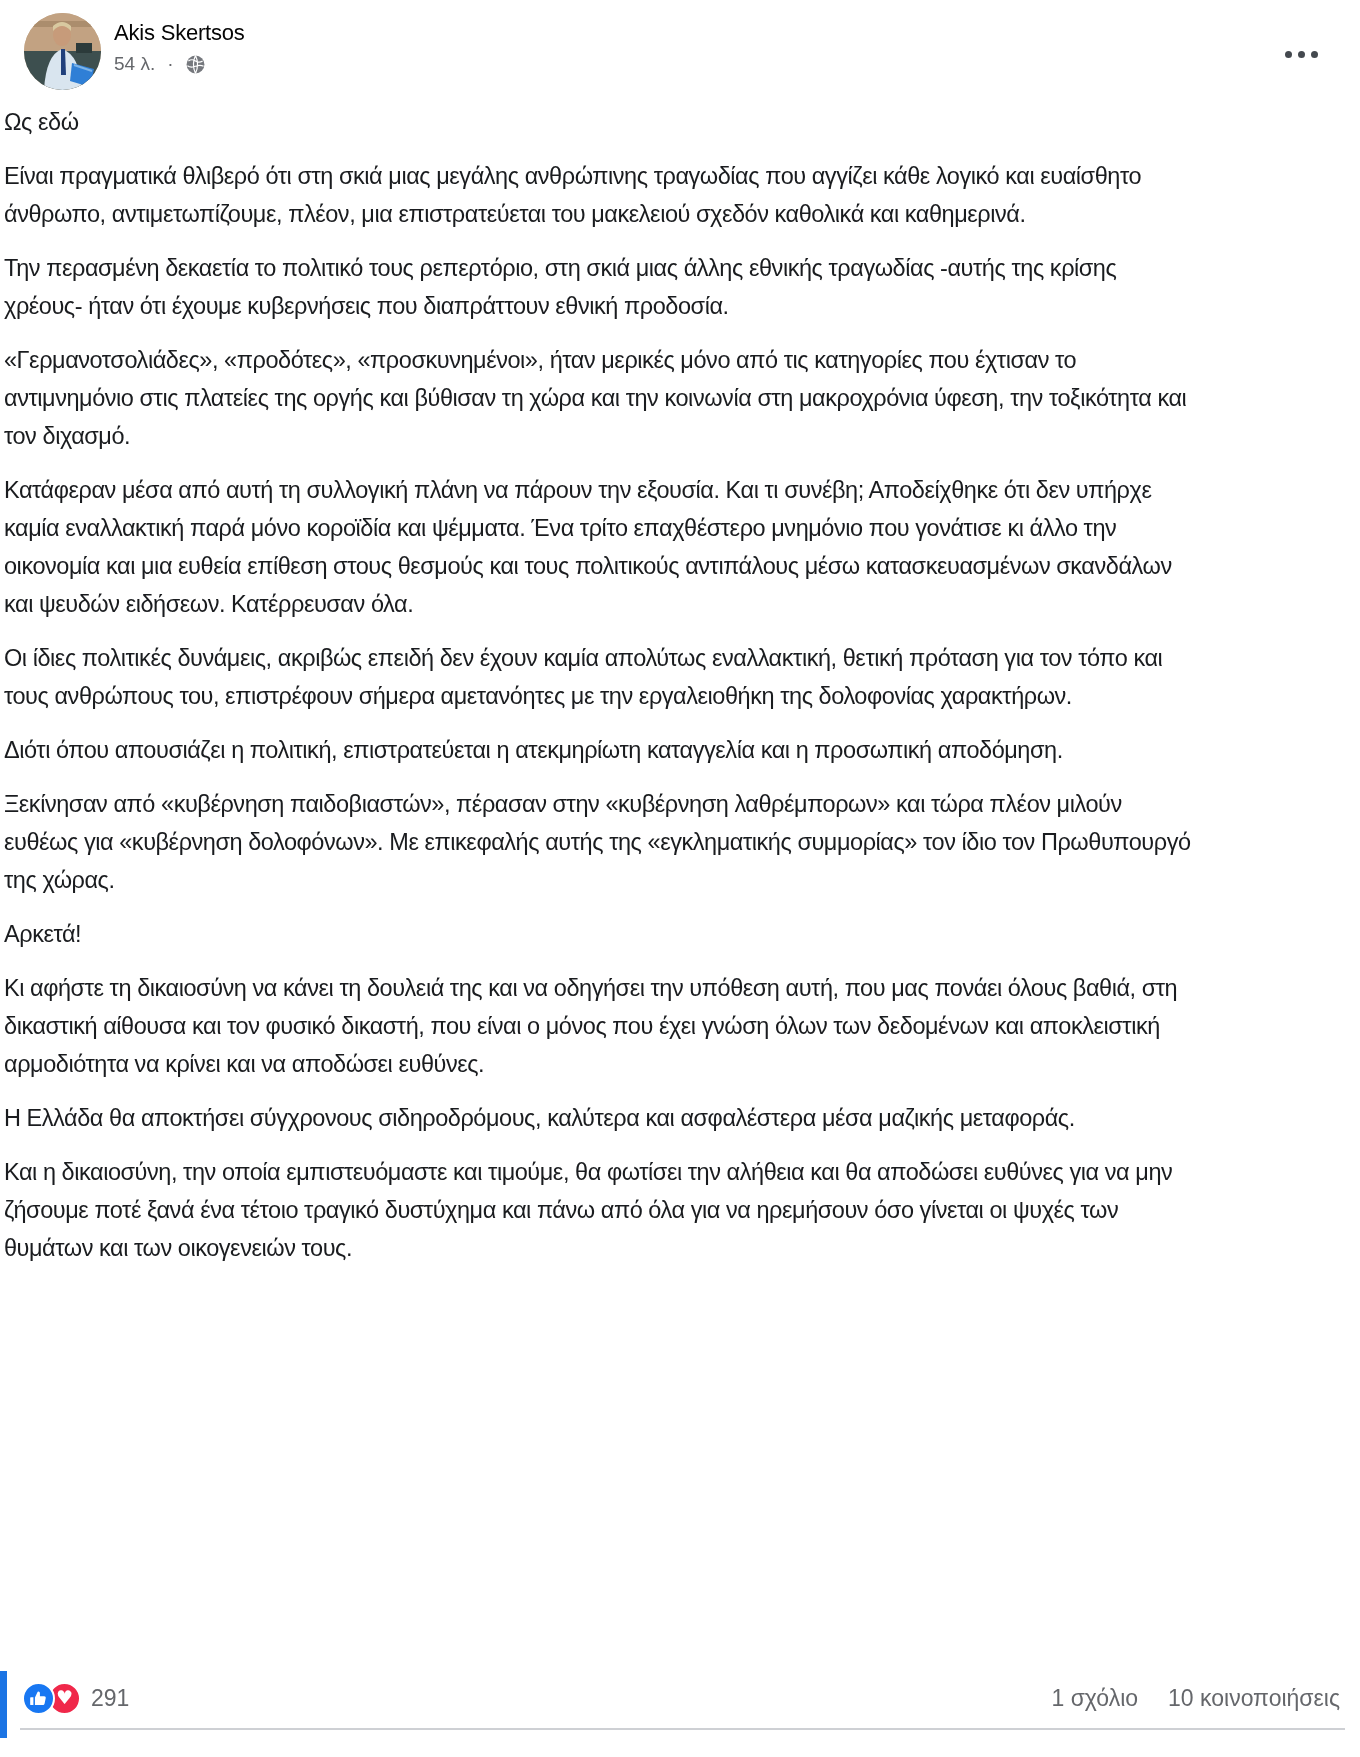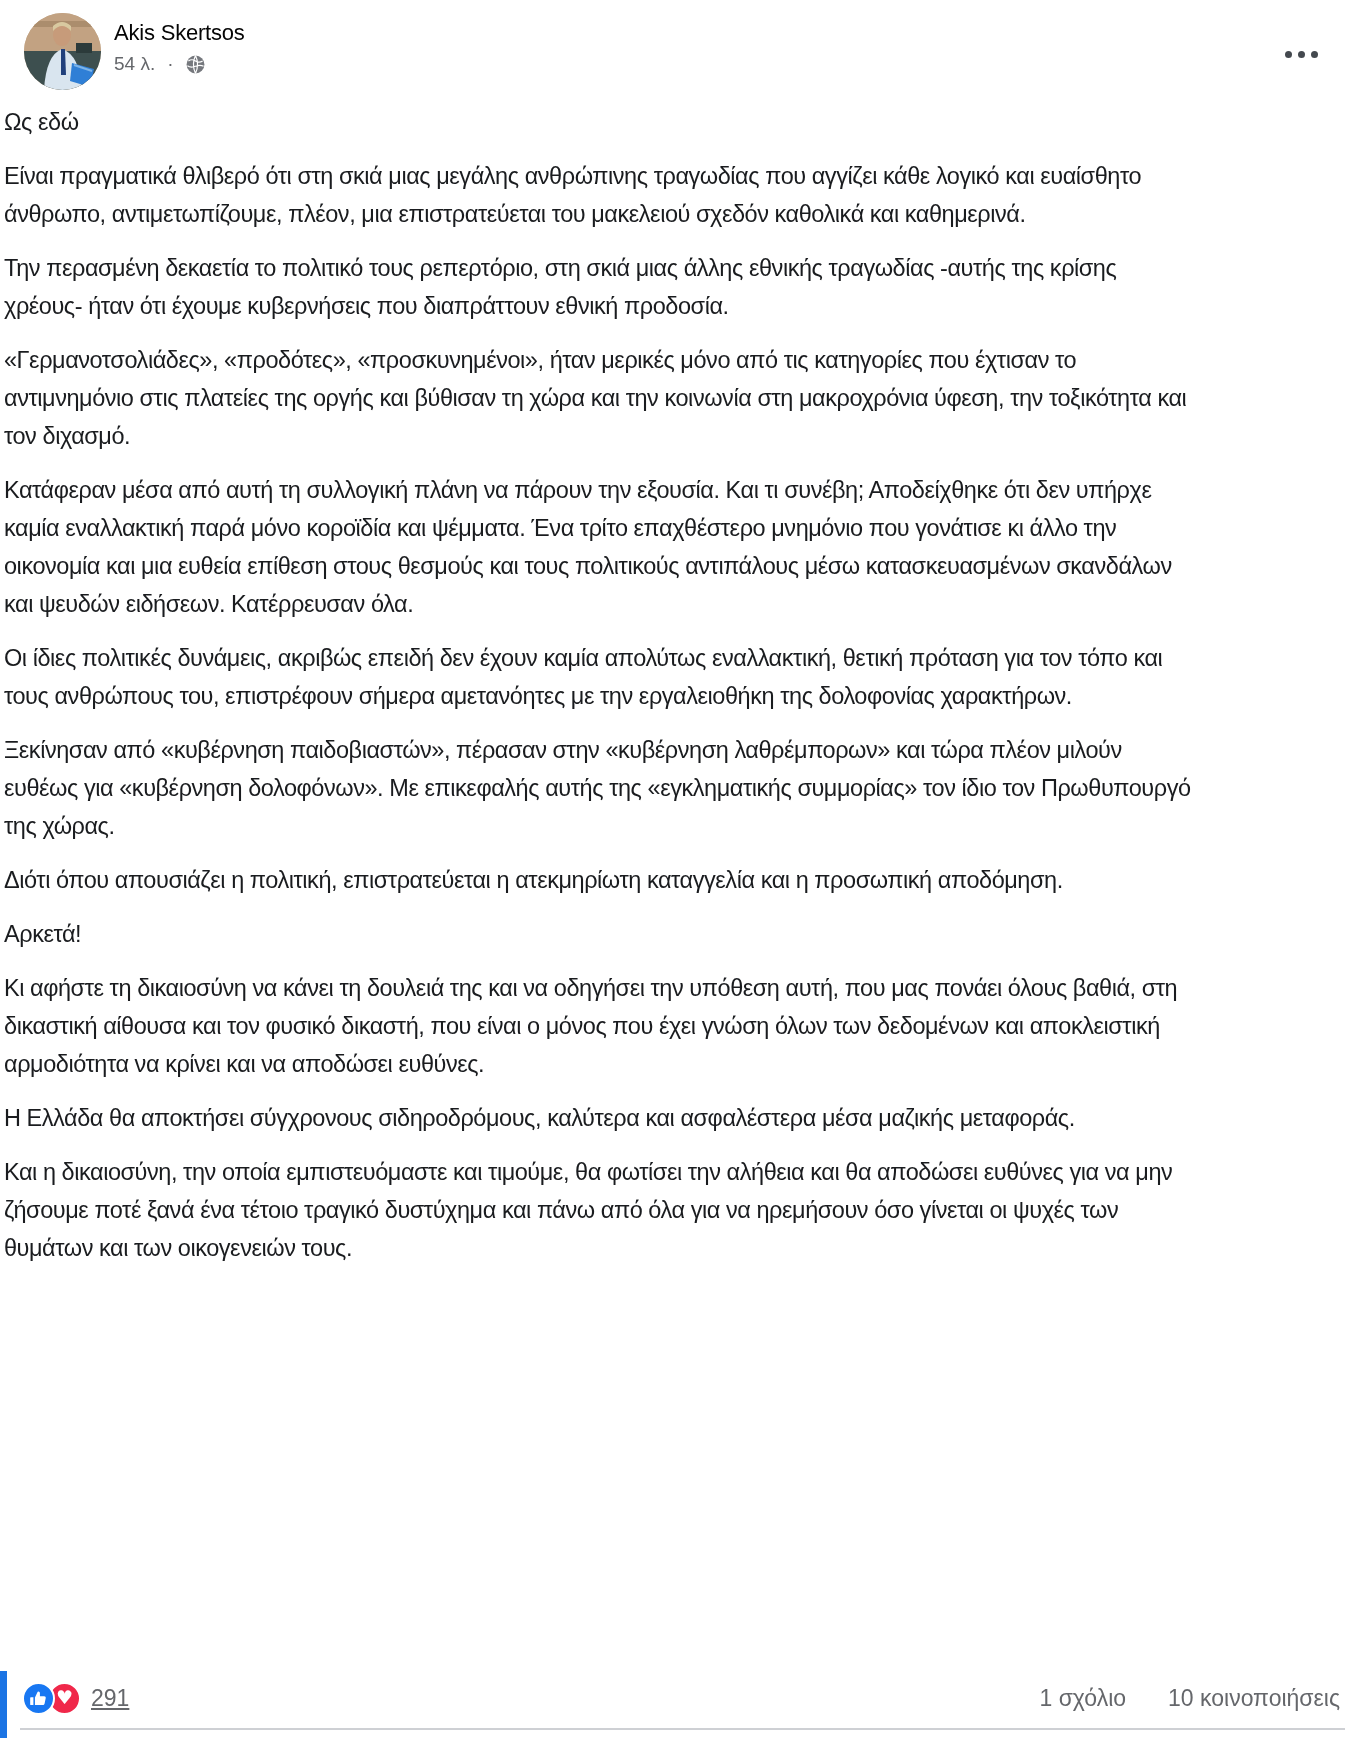--- a/index.html
+++ b/index.html
@@ -70,24 +70,24 @@
     display:flex; align-items:center; justify-content:center;
     border:2px solid #ffffff; cursor:pointer;
   }
   .badge-like { background:#1877F2; z-index:2; }
   .badge-love { background:#F0284A; margin-left:-7px; z-index:1; }
   .badge-love span {
     color:#ffffff; font-size:19px; line-height:1;
     font-family:"DejaVu Sans",sans-serif; transform:translateY(-1px);
   }
   .reaction-count {
-    margin-left:10px; font-size:23px; color:#65676B; cursor:pointer;text-decoration:underline;
+    margin-left:10px; font-size:23px; color:#65676B; cursor:pointer;
   }
   .footer-right {
-    margin-left:auto; display:flex; gap:42px;
+    margin-left:auto; display:flex; gap:30px;
     font-size:23px; color:#65676B;
   }
   .footer-right span { cursor:pointer; }
   .footer-divider {
     margin:13px 15px 0 20px;
     border-bottom:2px solid #CED0D4;
   }
 </style>
 </head>
 <body>
@@ -128,22 +128,22 @@
 </div>
 
 <div class="post-body">
 
 <p>Ως εδώ</p>
     <p>Είναι πραγματικά θλιβερό ότι στη σκιά μιας μεγάλης ανθρώπινης τραγωδίας που αγγίζει κάθε λογικό και ευαίσθητο άνθρωπο, αντιμετωπίζουμε, πλέον, μια επιστρατεύεται του μακελειού σχεδόν καθολικά και καθημερινά.</p>
     <p>Την περασμένη δεκαετία το πολιτικό τους ρεπερτόριο, στη σκιά μιας άλλης εθνικής τραγωδίας -αυτής της κρίσης χρέους- ήταν ότι έχουμε κυβερνήσεις που διαπράττουν εθνική προδοσία.</p>
     <p>«Γερμανοτσολιάδες», «προδότες», «προσκυνημένοι», ήταν μερικές μόνο από τις κατηγορίες που έχτισαν το αντιμνημόνιο στις πλατείες της οργής και βύθισαν τη χώρα και την κοινωνία στη μακροχρόνια ύφεση, την τοξικότητα και τον διχασμό.</p>
     <p>Κατάφεραν μέσα από αυτή τη συλλογική πλάνη να πάρουν την εξουσία. Και τι συνέβη; Αποδείχθηκε ότι δεν υπήρχε καμία εναλλακτική παρά μόνο κοροϊδία και ψέμματα. Ένα τρίτο επαχθέστερο μνημόνιο που γονάτισε κι άλλο την οικονομία και μια ευθεία επίθεση στους θεσμούς και τους πολιτικούς αντιπάλους μέσω κατασκευασμένων σκανδάλων και ψευδών ειδήσεων. Κατέρρευσαν όλα.</p>
     <p>Οι ίδιες πολιτικές δυνάμεις, ακριβώς επειδή δεν έχουν καμία απολύτως εναλλακτική, θετική πρόταση για τον τόπο και τους ανθρώπους του, επιστρέφουν σήμερα αμετανόητες με την εργαλειοθήκη της δολοφονίας χαρακτήρων.</p>
+    <p>Διότι όπου απουσιάζει η πολιτική, επιστρατεύεται η ατεκμηρίωτη καταγγελία και η προσωπική αποδόμηση.</p>
     <p>Ξεκίνησαν από «κυβέρνηση παιδοβιαστών», πέρασαν στην «κυβέρνηση λαθρέμπορων» και τώρα πλέον μιλούν ευθέως για «κυβέρνηση δολοφόνων». Με επικεφαλής αυτής της «εγκληματικής συμμορίας» τον ίδιο τον Πρωθυπουργό της χώρας.</p>
-    <p>Διότι όπου απουσιάζει η πολιτική, επιστρατεύεται η ατεκμηρίωτη καταγγελία και η προσωπική αποδόμηση.</p>
     <p>Αρκετά!</p>
     <p>Κι αφήστε τη δικαιοσύνη να κάνει τη δουλειά της και να οδηγήσει την υπόθεση αυτή, που μας πονάει όλους βαθιά, στη δικαστική αίθουσα και τον φυσικό δικαστή, που είναι ο μόνος που έχει γνώση όλων των δεδομένων και αποκλειστική αρμοδιότητα να κρίνει και να αποδώσει ευθύνες.</p>
     <p>Η Ελλάδα θα αποκτήσει σύγχρονους σιδηροδρόμους, καλύτερα και ασφαλέστερα μέσα μαζικής μεταφοράς.</p>
     <p>Και η δικαιοσύνη, την οποία εμπιστευόμαστε και τιμούμε, θα φωτίσει την αλήθεια και θα αποδώσει ευθύνες για να μην ζήσουμε ποτέ ξανά ένα τέτοιο τραγικό δυστύχημα και πάνω από όλα για να ηρεμήσουν όσο γίνεται οι ψυχές των θυμάτων και των οικογενειών τους.</p>
   </div>
 
 <div class="post-footer">
   <div class="accent-bar"></div>
   <div class="reactions-row">
     <div class="reaction-icons">

